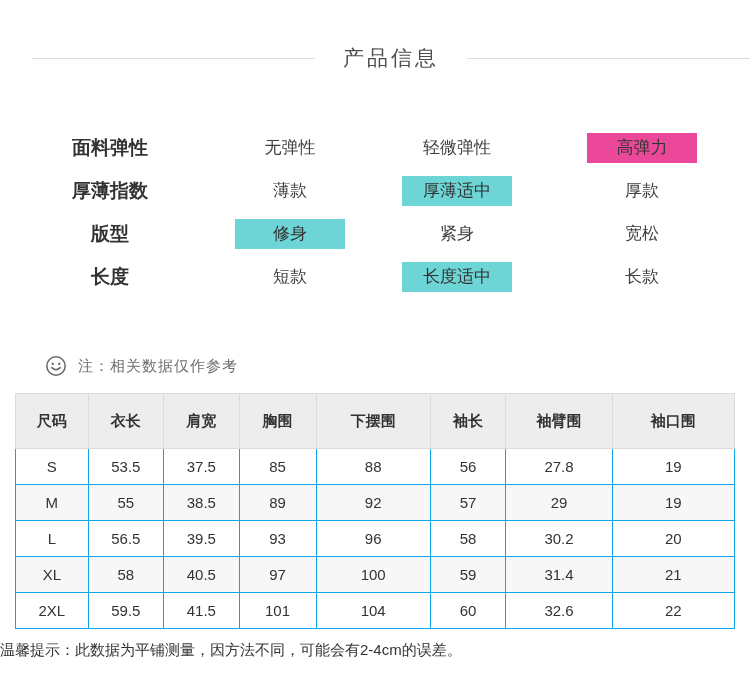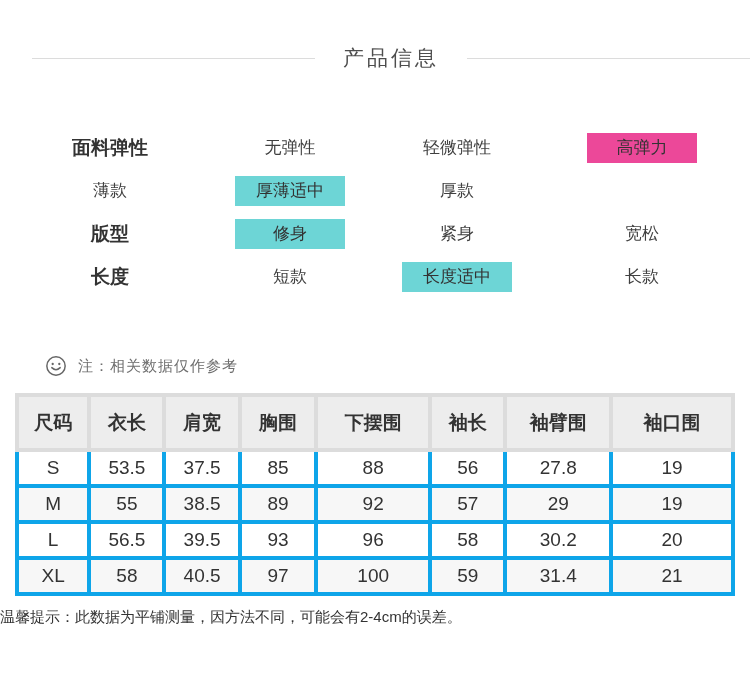--- a/index.html
+++ b/index.html
@@ -82,23 +82,23 @@
   }
 
   
   .size-table-wrap { margin: 16px 15px 0 15px; }
   table.size-table {
     width: 720px;
     border-collapse: collapse;
     table-layout: fixed;
   }
   .size-table th, .size-table td {
-    border: 4px solid #0ea5e9;
+    border: 1px solid #0ea5e9;
     text-align: center;
-    font-size: 19px;
+    font-size: 15px;
     color: #333;
   }
   .size-table thead th {
     background: #ededed;
     height: 55px;
     font-weight: bold;
     border-color: #dcdcdc;
   }
   .size-table tbody td { height: 36px; font-weight: normal; }
   .size-table tbody tr:nth-child(even) { background: #f7f7f7; }
@@ -125,20 +125,21 @@
   <div class="specs">
 
     <div class="spec-row">
       <div class="spec-label">面料弹性</div>
       <div class="spec-opt"><span>无弹性</span></div>
       <div class="spec-opt"><span>轻微弹性</span></div>
       <div class="spec-opt"><span class="hl" style="background-color: #ec4899;">高弹力</span></div>
     </div>
 
     <div class="spec-row">
+      <div class="spec-label">厚薄指数</div>
       <div class="spec-opt"><span>薄款</span></div>
       <div class="spec-opt"><span class="hl" style="background-color: rgb(109, 213, 214);">厚薄适中</span></div>
       <div class="spec-opt"><span>厚款</span></div>
     </div>
 
     <div class="spec-row">
       <div class="spec-label">版型</div>
       <div class="spec-opt"><span class="hl" style="background-color: rgb(109, 213, 214);">修身</span></div>
       <div class="spec-opt"><span>紧身</span></div>
       <div class="spec-opt"><span>宽松</span></div>
@@ -221,19 +222,29 @@
         <tr>
           <td>XL</td>
           <td>58</td>
           <td>40.5</td>
           <td>97</td>
           <td>100</td>
           <td>59</td>
           <td>31.4</td>
           <td>21</td>
         </tr>
+        <tr>
+          <td>2XL</td>
+          <td>59.5</td>
+          <td>41.5</td>
+          <td>101</td>
+          <td>104</td>
+          <td>60</td>
+          <td>32.6</td>
+          <td>22</td>
+        </tr>
       </tbody>
     </table>
   </div>
 
   <div class="footer-note">温馨提示：此数据为平铺测量，因方法不同，可能会有2-4cm的误差。</div>
 
 </div>
 
 </body></html>

